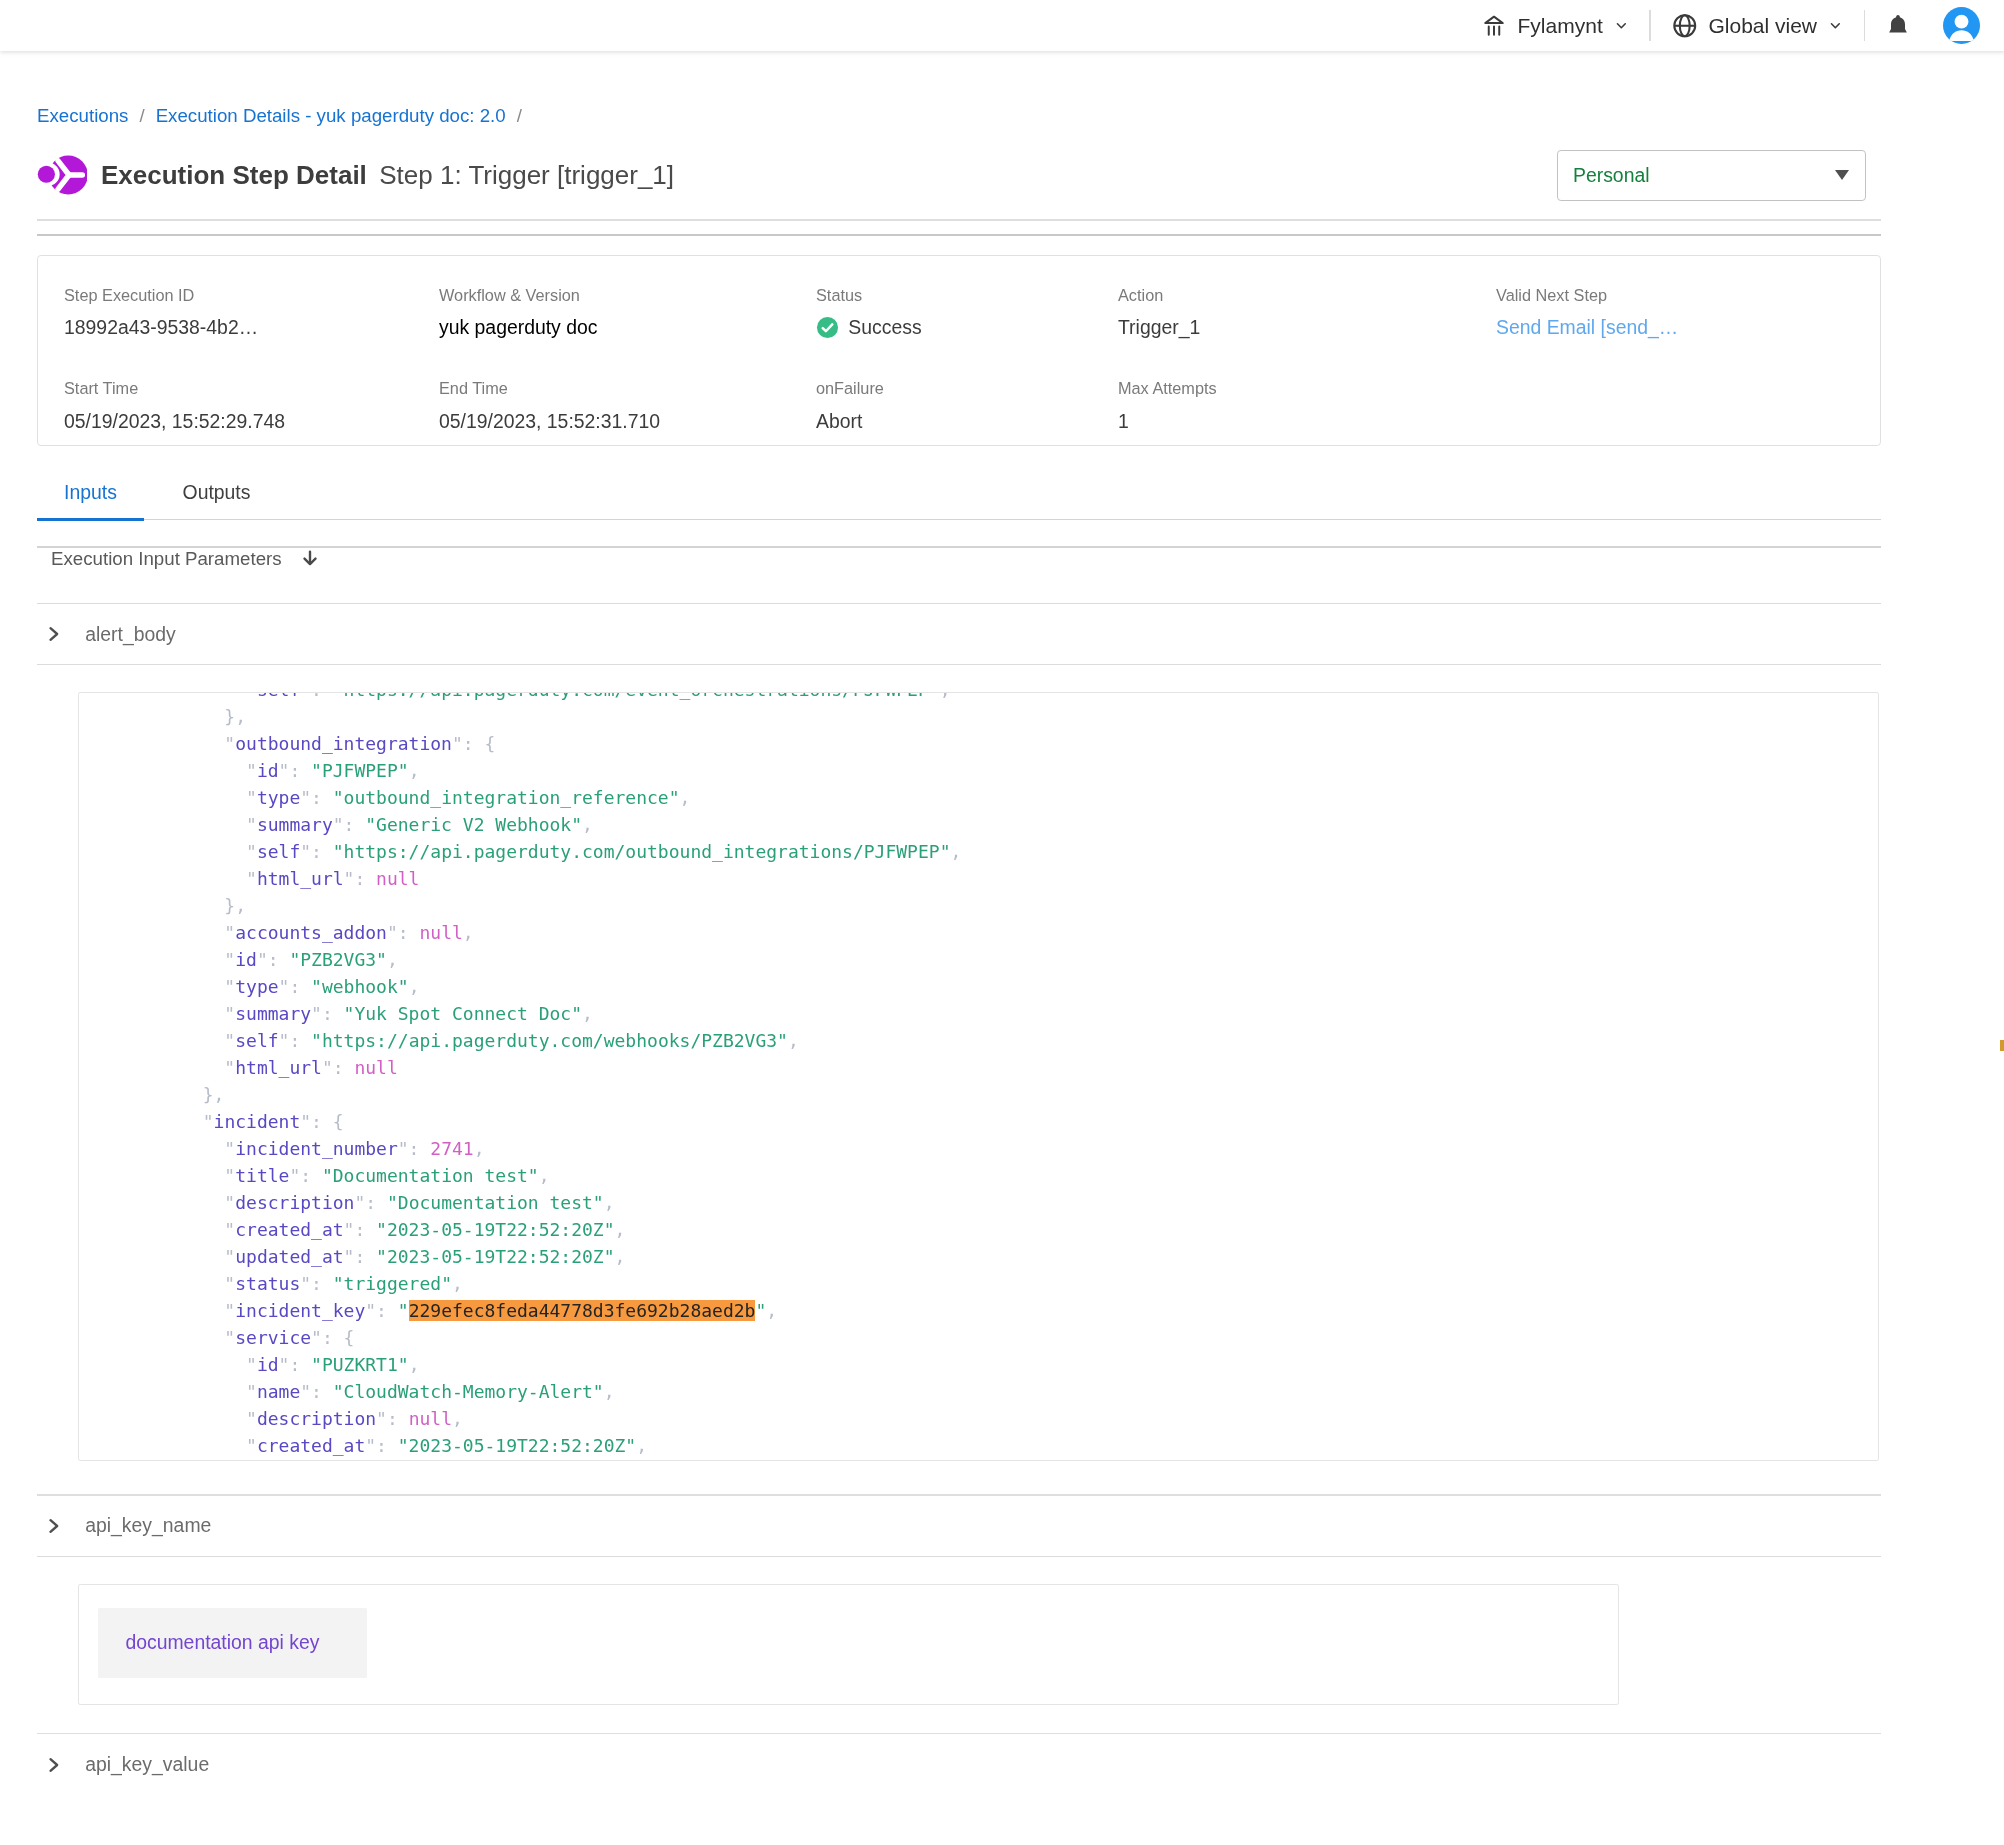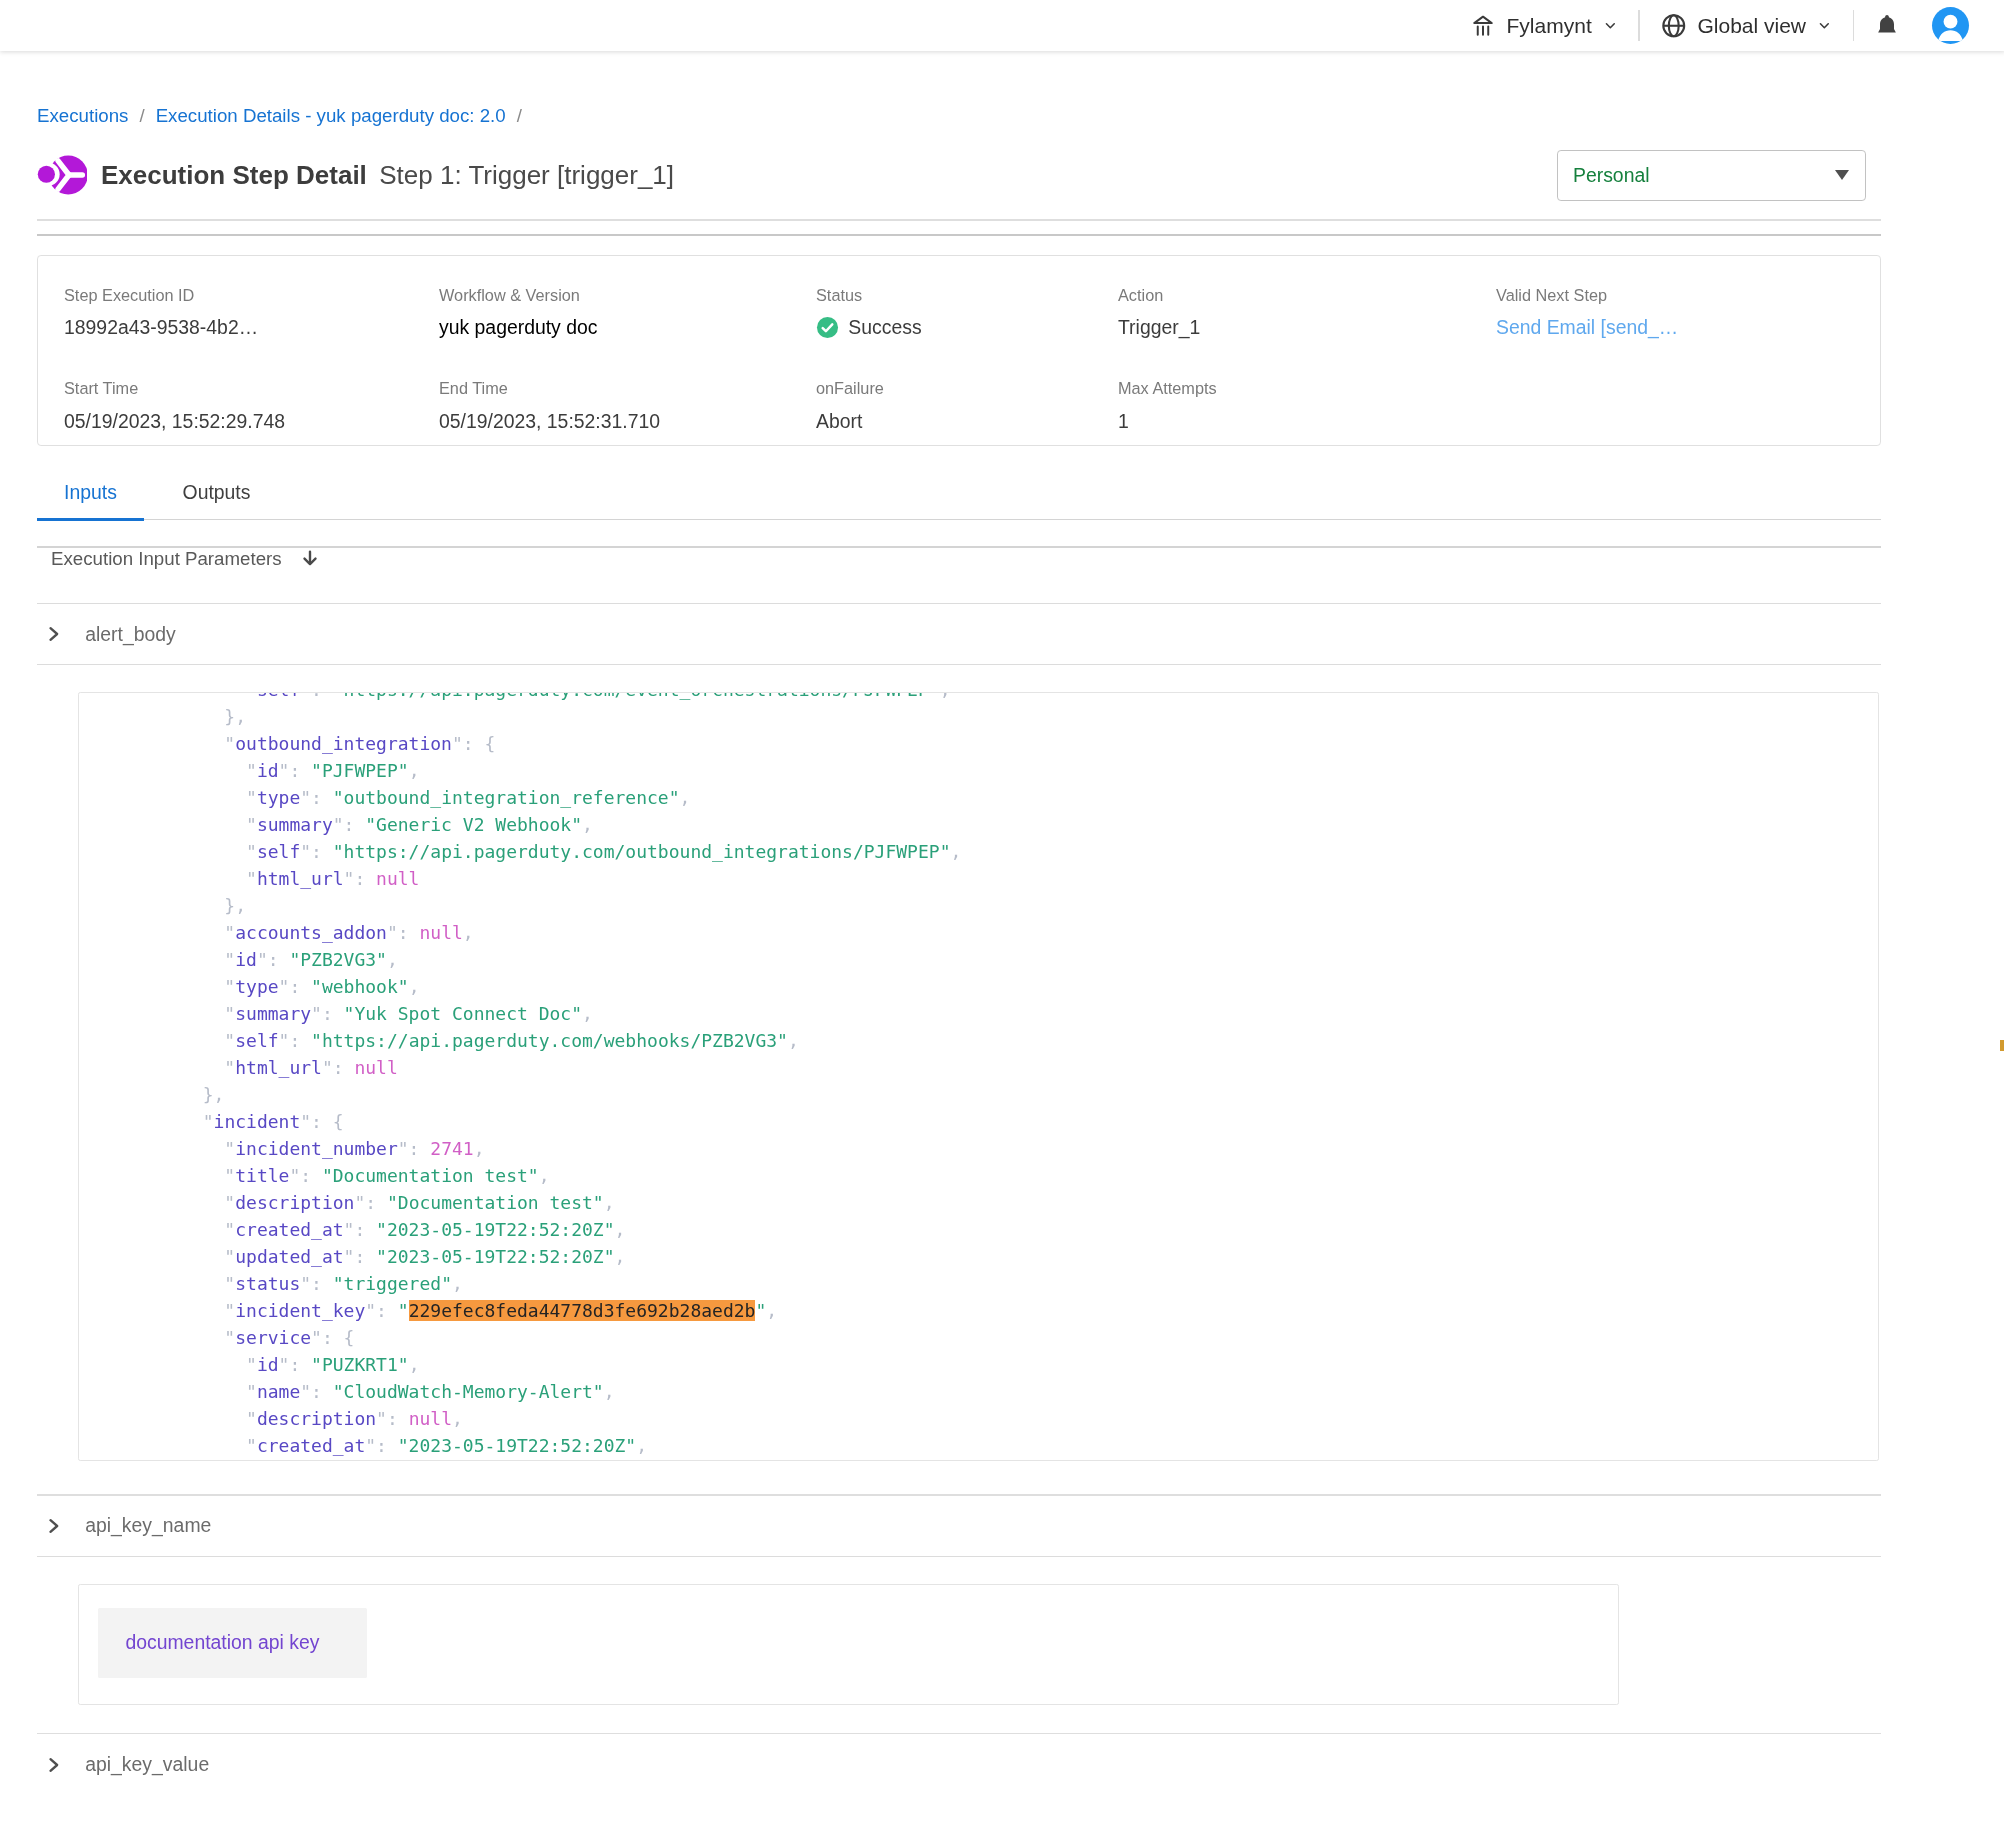--- a/index.html
+++ b/index.html
@@ -5,21 +5,21 @@
   * { box-sizing: border-box; margin: 0; padding: 0; }
   html,body { width:2005px; height:1846px; }
   body {
     font-family:"Liberation Sans", sans-serif;
     background:#fff; color:#3d3d3d;
     overflow:hidden; position:relative;
   }
   
   .topbar {
     height:51px; background:#fff; display:flex; align-items:center;
-    justify-content:flex-end; padding-right:36px;
+    justify-content:flex-end; padding-right:25px;
     box-shadow:0 1.6px 4.7px rgba(0,0,0,.15); position:relative; z-index:5;
   }
   .tb-group { display:flex; align-items:center; gap:9.3px; font-size:21px; color:#2f2f2f; cursor:pointer; }
   .tb-sep { width:1.6px; height:31px; background:#dcdcdc; margin:0 18.7px; }
   .tb-bell { margin-right:31px; display:flex; align-items:center; }
   .avatar { width:37px; height:37px; border-radius:50%; background:#2196f3; overflow:hidden; position:relative; }
   .avatar svg { position:absolute; left:0; top:0; }
   
   .content { margin-left:37px; width:1844px; }
   

